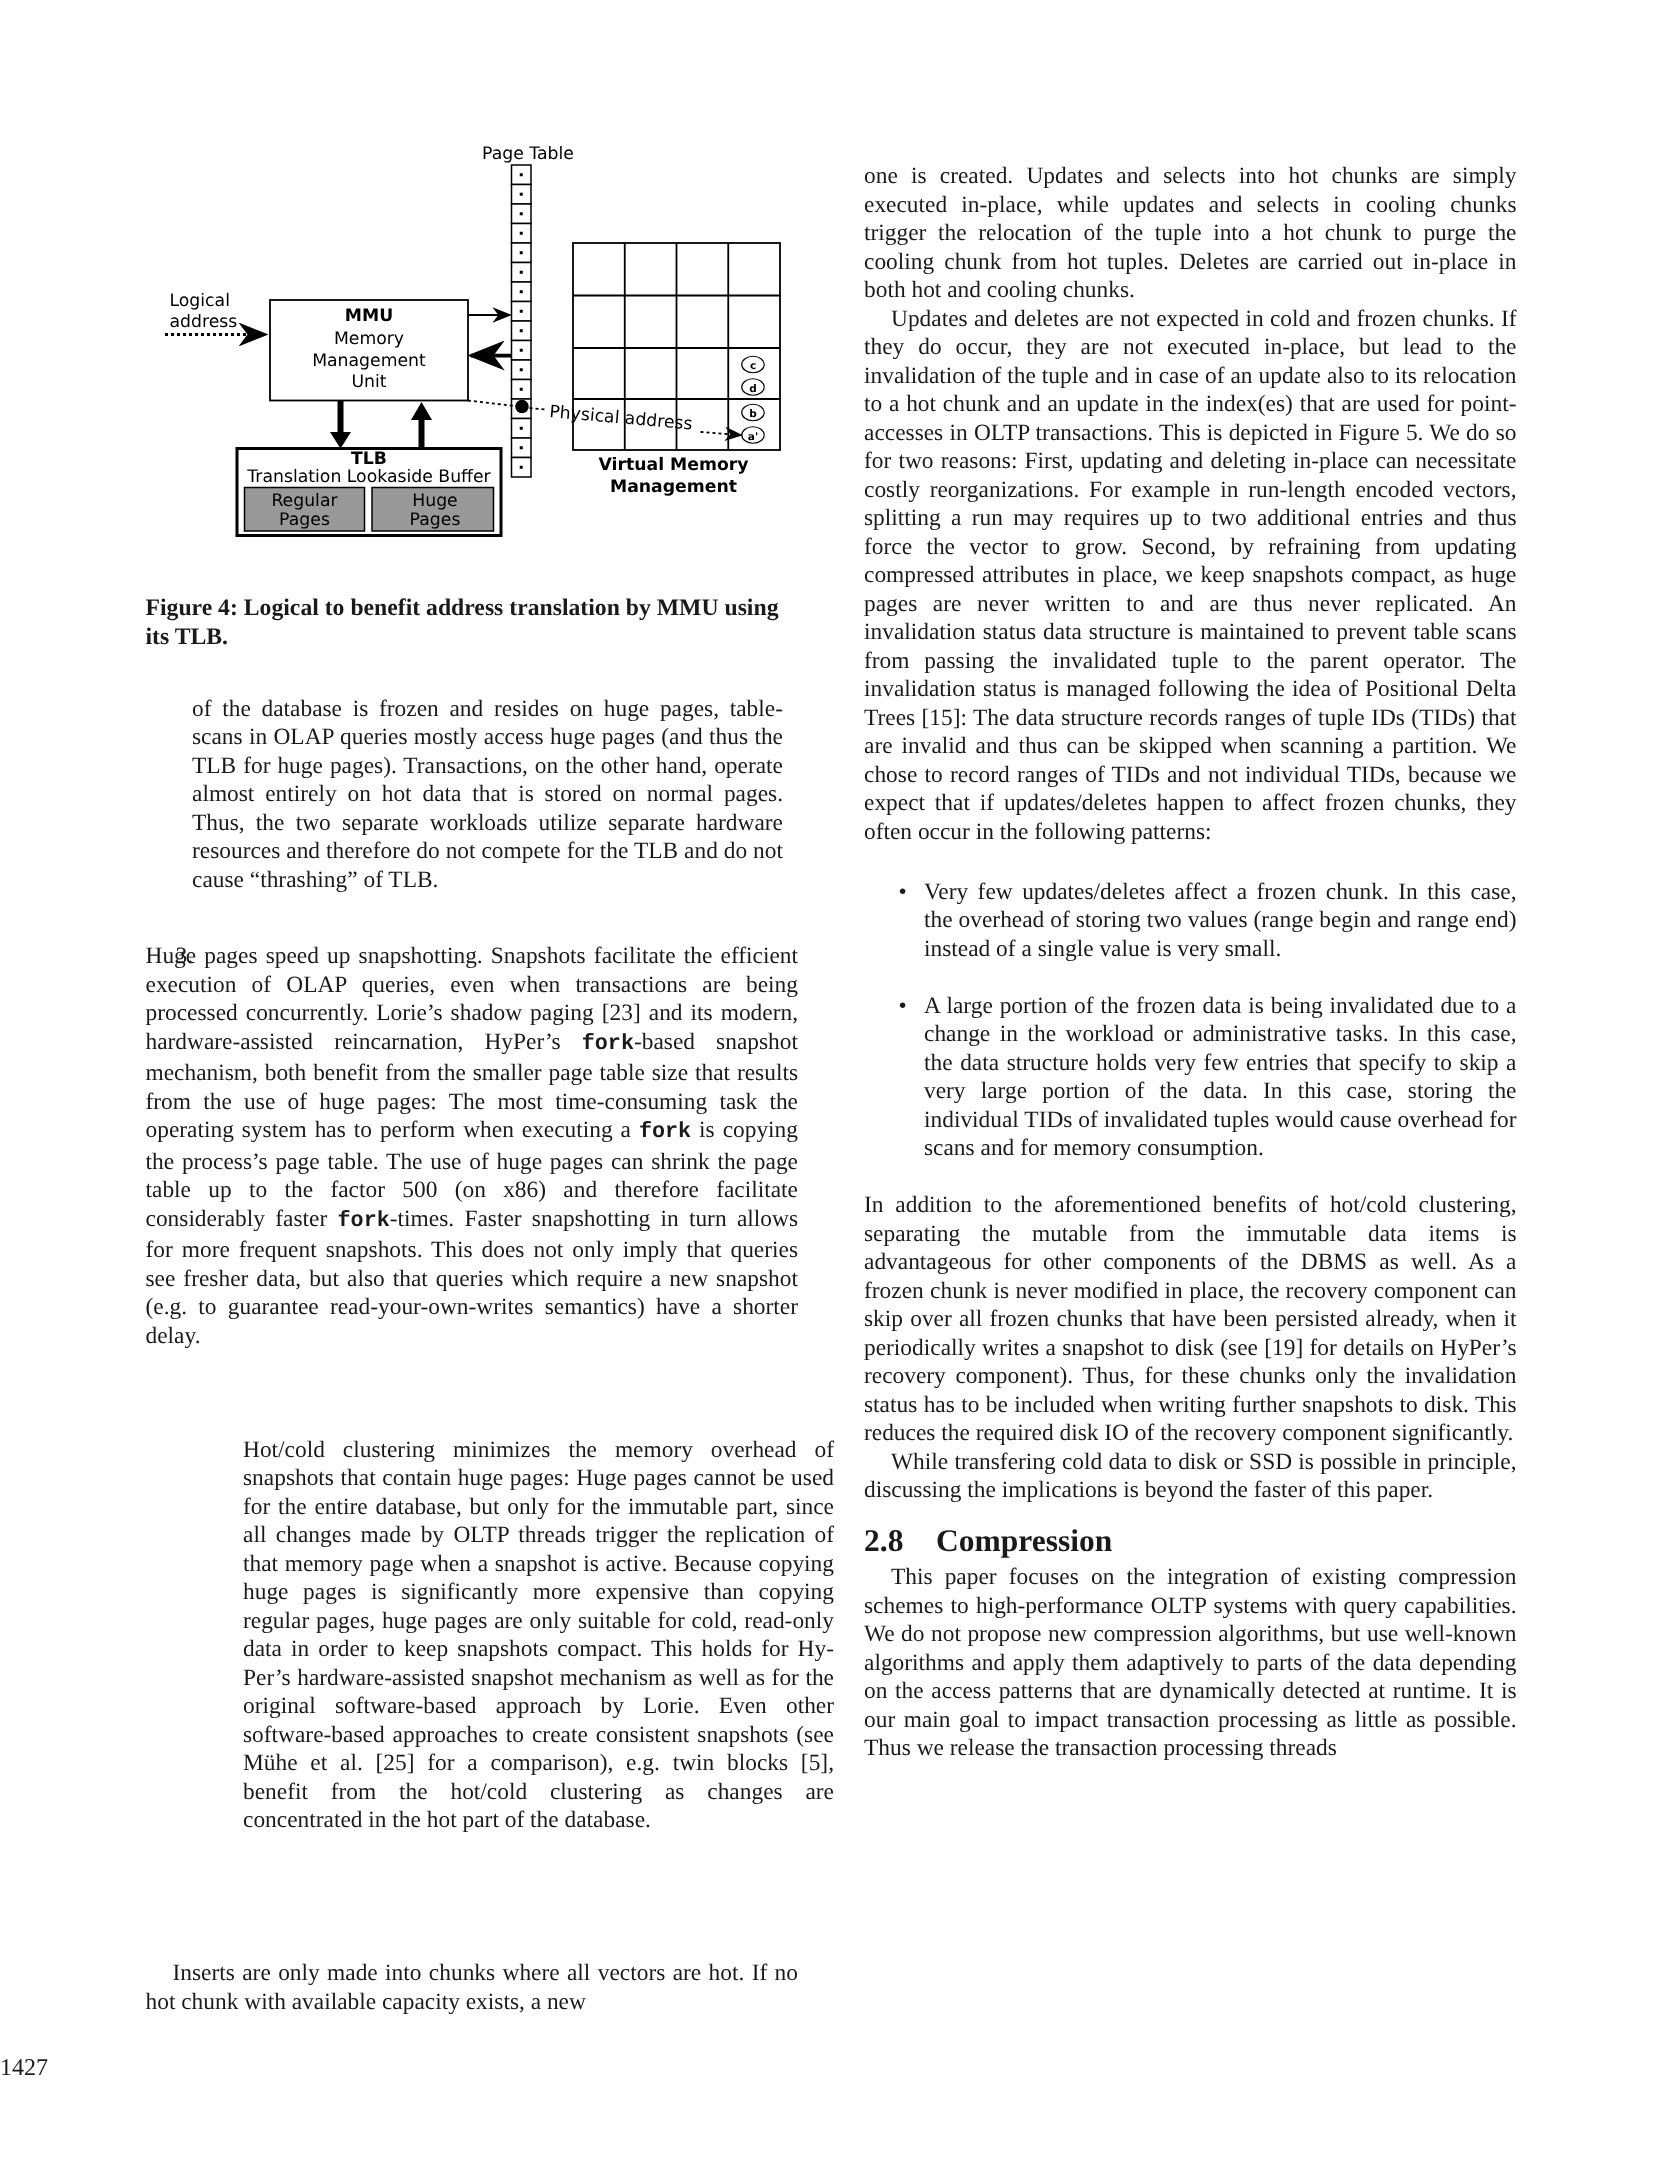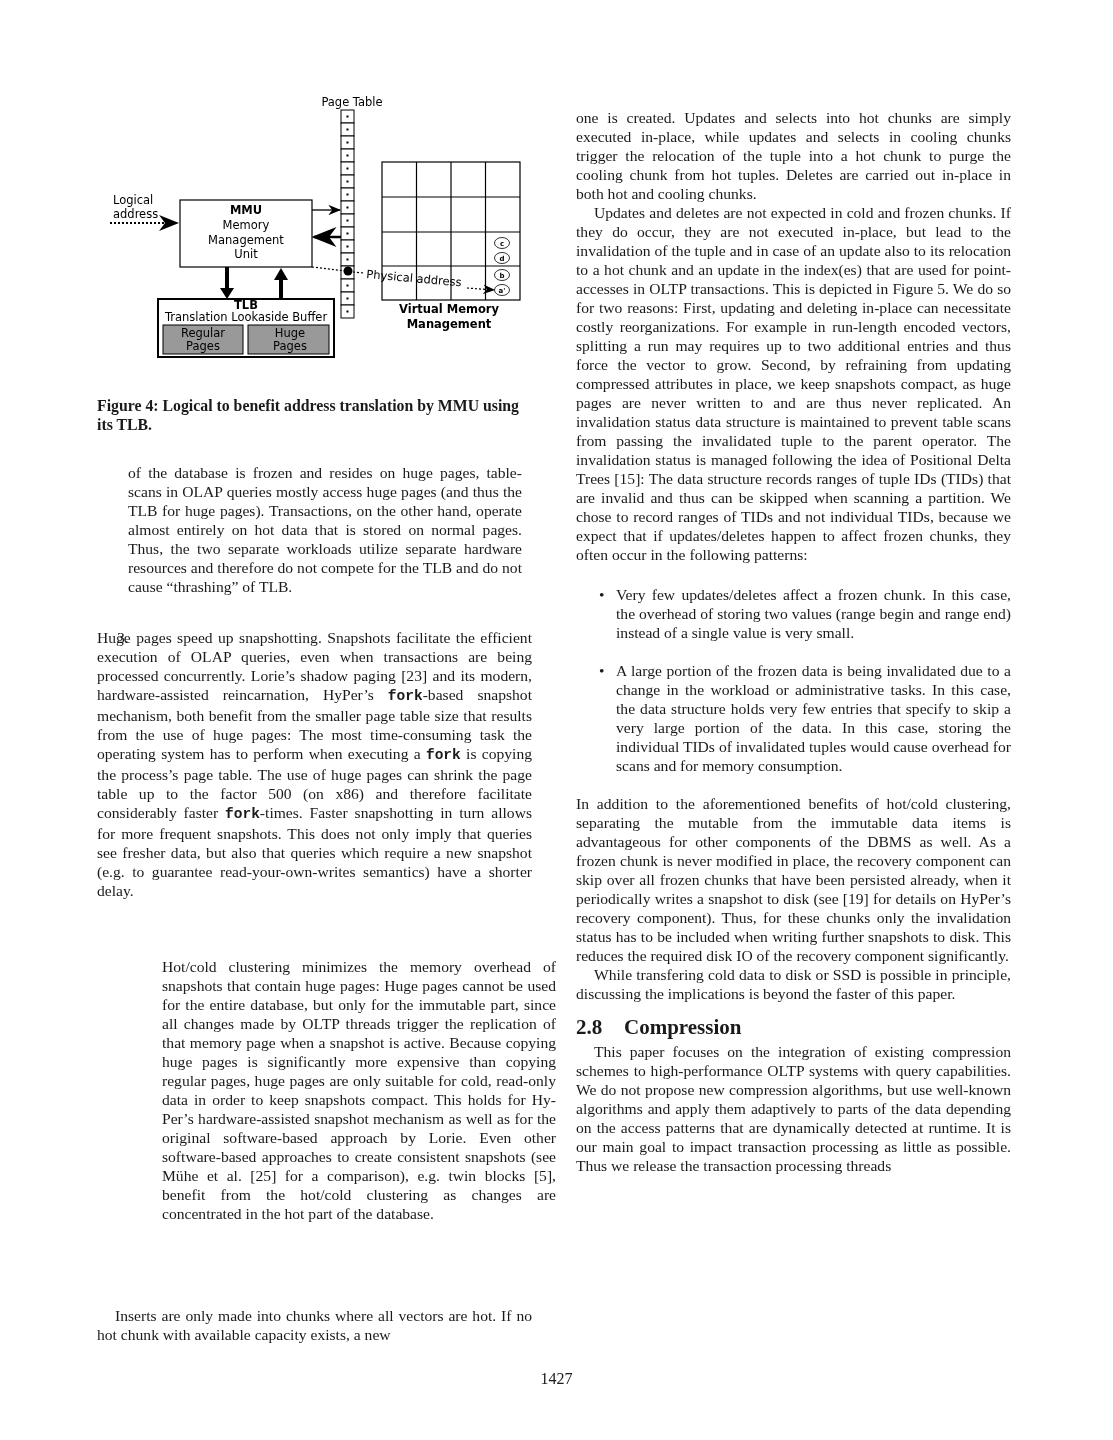--- a/index.html
+++ b/index.html
@@ -21,21 +21,21 @@
   .item3 .body { }
   .block-b { position: absolute; left: 138px; top: 957px; width: 394px; margin-left: 24px; }
   .block-c { position: absolute; left: 97px; top: 1306px; width: 435px; }
   .bullets { margin: 21px 0 0 0; padding: 0; list-style: none; }
   .bullets li { position: relative; padding-left: 40px; margin-bottom: 19px; }
   .bullets li .dot { position: absolute; left: 23px; top: 0; }
   .after-bullets { margin-top: 0; }
   .section-head { font-weight: bold; font-size: 21px; line-height: 26px; margin: 11px 0 2px 0; text-align: left; }
   .section-head .num { display: inline-block; width: 48px; }
   .mono { font-family: "Liberation Mono", "DejaVu Sans Mono", monospace; font-size: 14.5px; font-weight: bold; }
-  .page-number { position: absolute; left: 0; width: 1113px; top: 1370px; text-align: center; font-size: 16px; }
+  .page-number { position: absolute; left: 0; width: 1113px; top: 1370px; font-size: 16px; }
   svg text { font-family: "DejaVu Sans", "Liberation Sans", sans-serif; }
 </style>
 </head>
 <body>
 
 <div class="figure">
   <svg width="440" height="275" viewBox="0 0 440 275" xmlns="http://www.w3.org/2000/svg">
     <defs>
       <marker id="arrowSmall" markerWidth="10" markerHeight="8" refX="9" refY="4" orient="auto">
         <path d="M0,0 L10,4 L0,8 L3,4 Z" fill="#000"></path>

